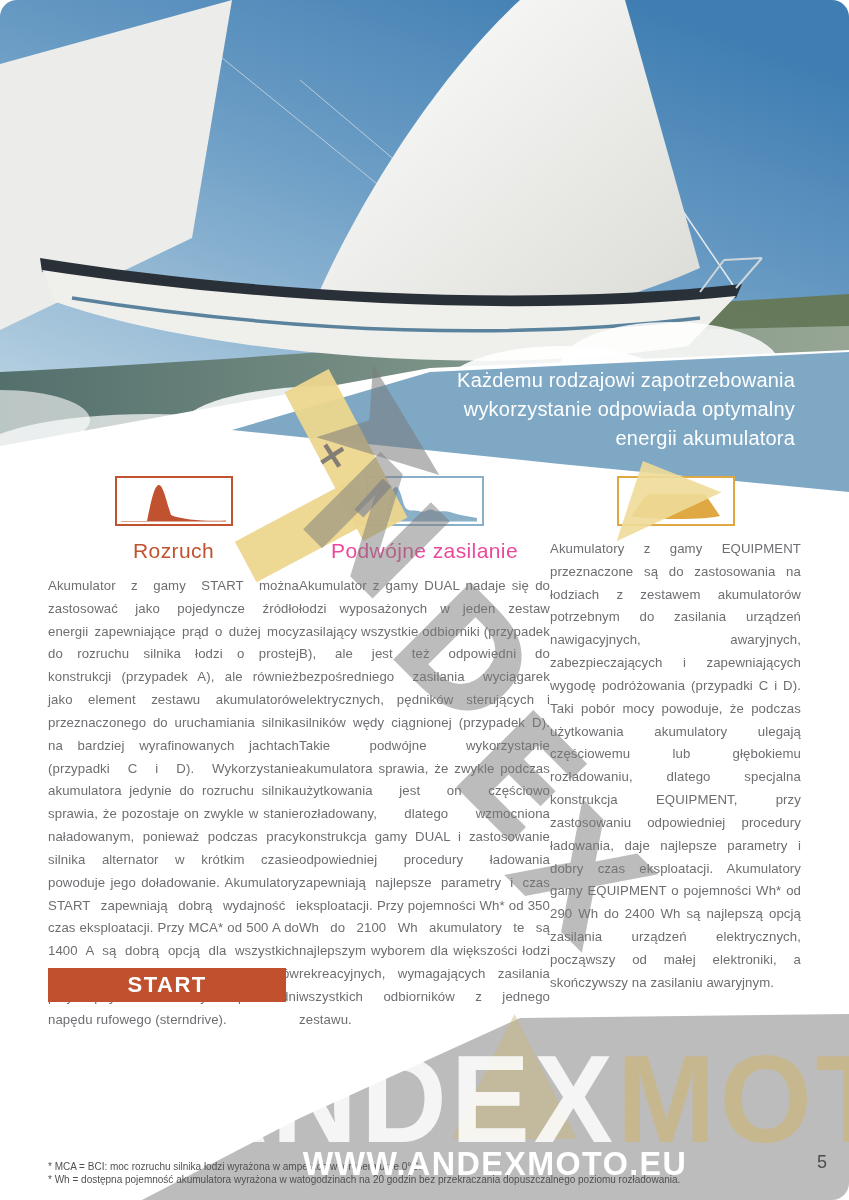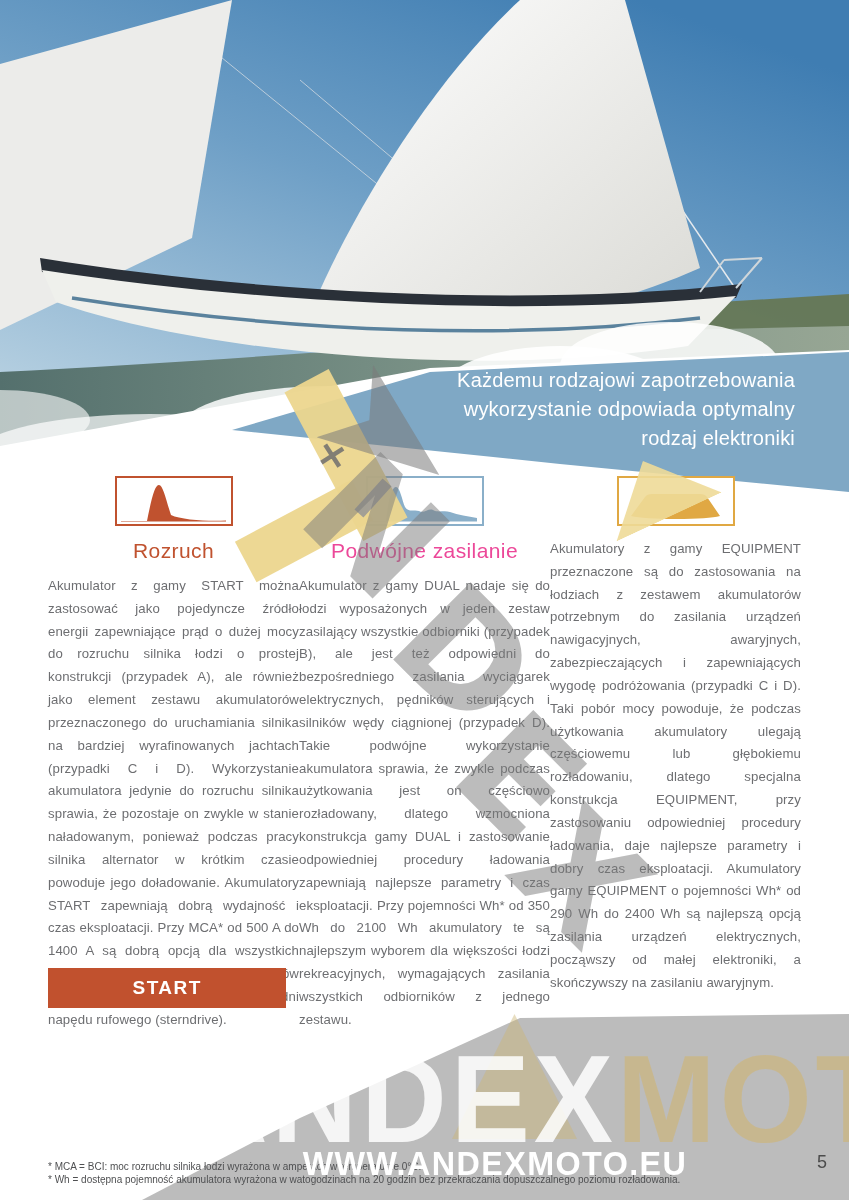--- a/index.html
+++ b/index.html
@@ -1,32 +1,32 @@
 <!DOCTYPE html>
 <html><head>
 <meta charset="utf-8">
 <style>
   html,body{margin:0;padding:0;}
   body{font-family:"Liberation Sans",sans-serif;background:#ffffff;}
-  .page{position:relative;width:849px;height:1200px;margin:0 auto;background:#ffffff;overflow:hidden;}
+  .page{position:relative;width:849px;height:1200px;margin:0 auto;background:#ffffff;overflow:hidden;border-radius:17px;}
 
   
   .hero-svg{position:absolute;left:0;top:0;z-index:1;}
   .banner-text{position:absolute;top:366px;right:54px;width:520px;text-align:right;z-index:2;
     color:#ffffff;font-size:20px;line-height:29px;font-weight:400;letter-spacing:.2px;}
 
   
   .cols{position:absolute;left:48px;top:476px;width:753px;display:grid;grid-template-columns:repeat(3,1fr);z-index:2;}
   .icon-box{width:118px;height:50px;margin:0 auto;border:2px solid #c0522f;background:#fff;display:flex;align-items:flex-end;justify-content:center;box-sizing:border-box;}
   .col-heading{margin-top:13px;text-align:center;font-size:21px;letter-spacing:.4px;}
   .col-body{margin-top:12px;font-size:13.2px;line-height:1.73;color:#6d6e71;text-align:justify;letter-spacing:.1px;}
 
   .buttons-row{position:absolute;left:48px;top:968px;width:753px;display:grid;grid-template-columns:repeat(3,1fr);column-gap:19px;z-index:2;}
-  .range-button{height:40px;display:flex;align-items:center;justify-content:center;color:#fff;
-    font-weight:bold;font-size:19px;letter-spacing:1.5px;}
+  .range-button{height:34px;display:flex;align-items:center;justify-content:center;color:#fff;
+    font-weight:bold;font-size:22px;letter-spacing:1.5px;}
 
   
   .footer-wedge{position:absolute;left:0;top:1000px;z-index:1;}
   .products{position:absolute;left:0;top:1000px;width:849px;height:160px;z-index:2;}
   .footnotes{position:absolute;left:48px;top:1160px;z-index:4;color:#4f5052;font-size:10px;line-height:13px;}
   .footer-url{position:absolute;left:150px;top:1144px;width:690px;text-align:center;z-index:4;
     color:#ffffff;font-weight:bold;font-size:34px;letter-spacing:1.5px;transform:scaleX(.95);}
   .page-number{position:absolute;right:22px;top:1152px;z-index:4;color:#4c4c4c;font-size:18px;}
 
   
@@ -93,21 +93,21 @@
     <ellipse cx="440," :="" cy="420" rx="90" ry="30" fill="#ffffff" opacity="0.6"></ellipse>
 
     <polygon points="0,470 0,446 430,368 849,350 849,500 0,500" fill="#ffffff"></polygon>
 
     <polygon points="232,430 430,372 849,352 849,492 560,464" fill="#7fa8c5" style="fill: rgb(127, 168, 197);"></polygon>
   </svg>
 
   <div class="banner-text">
     <div>Każdemu rodzajowi zapotrzebowania</div>
     <div>wykorzystanie odpowiada optymalny</div>
-    <div>rodzaj elektroniki</div>
+    <div>energii akumulatora</div>
   </div>
 
   <div class="cols">
 
     <div>
       <div class="icon-box" style="border-color: rgb(192, 82, 47);">
         <svg width="110" height="42" viewBox="0 0 110 42">
           <path d="M2,39 L28,39 C33,14 36,3 40,3 C44,3 47,18 52,33 C62,38 90,39.5 107,38.5 L107,39.5 L2,39.5 Z" fill="#c0522f" style="fill: rgb(192, 82, 47);"></path>
         </svg>
       </div>

